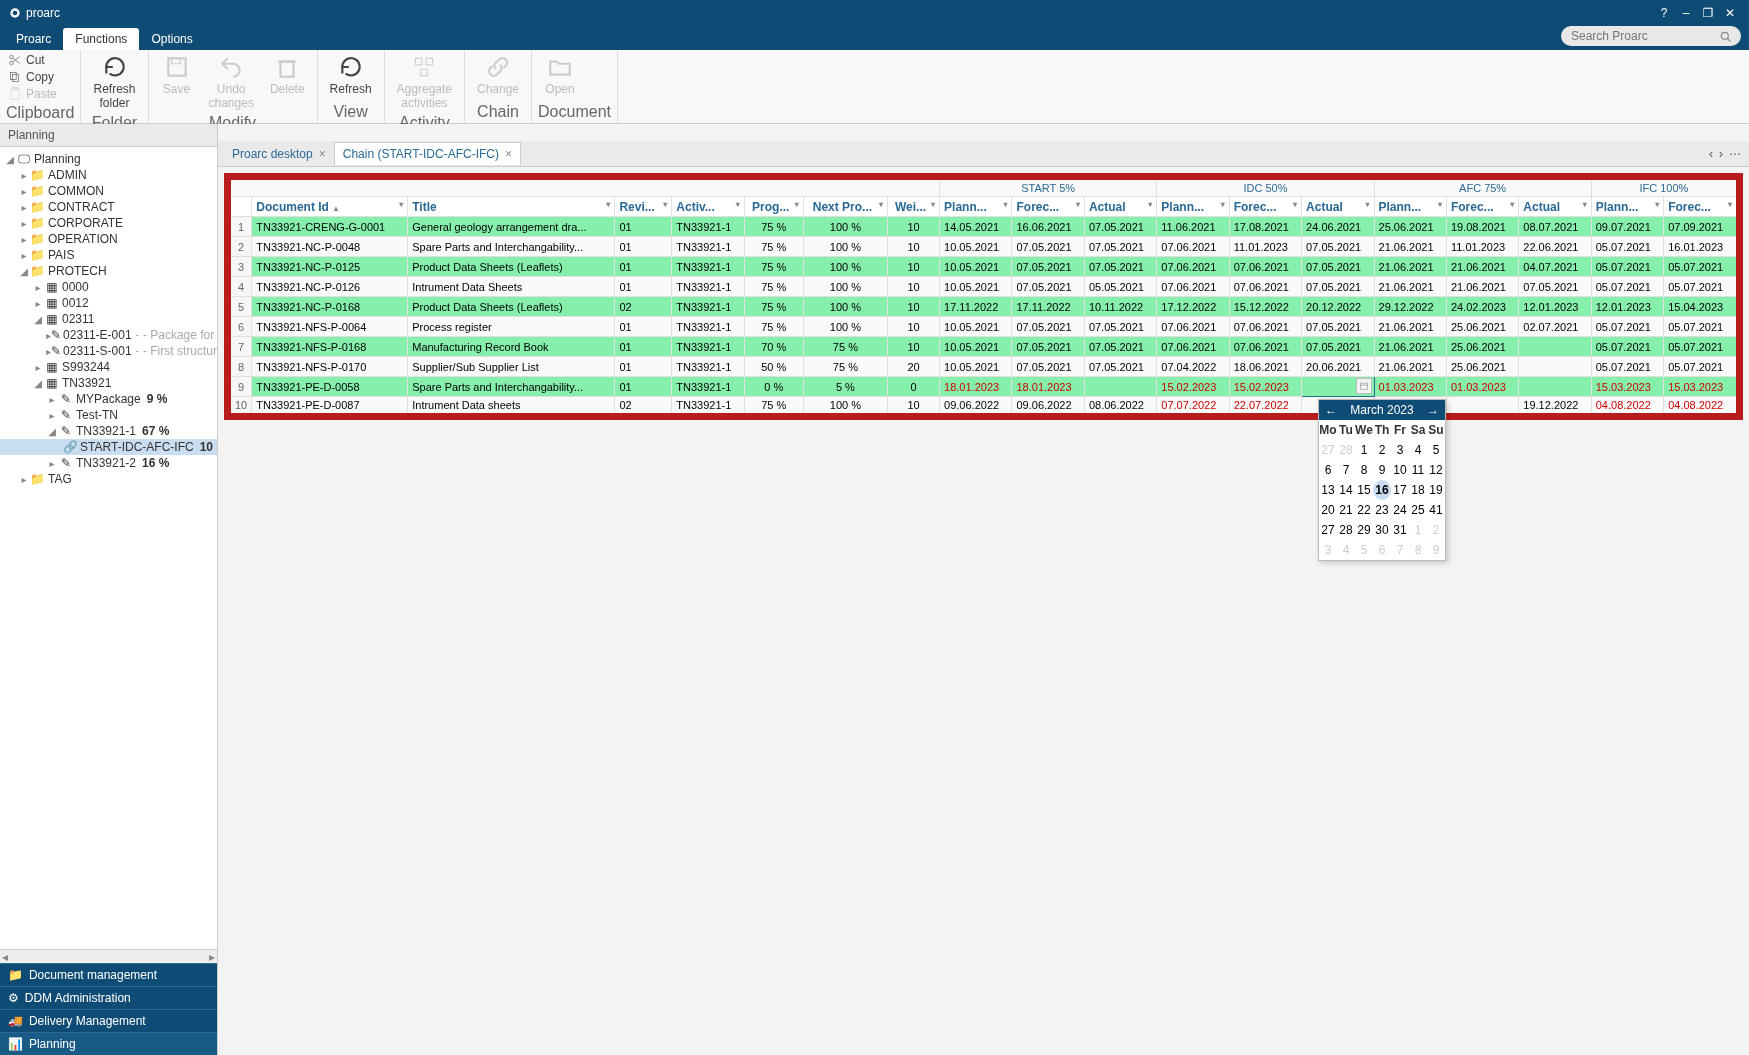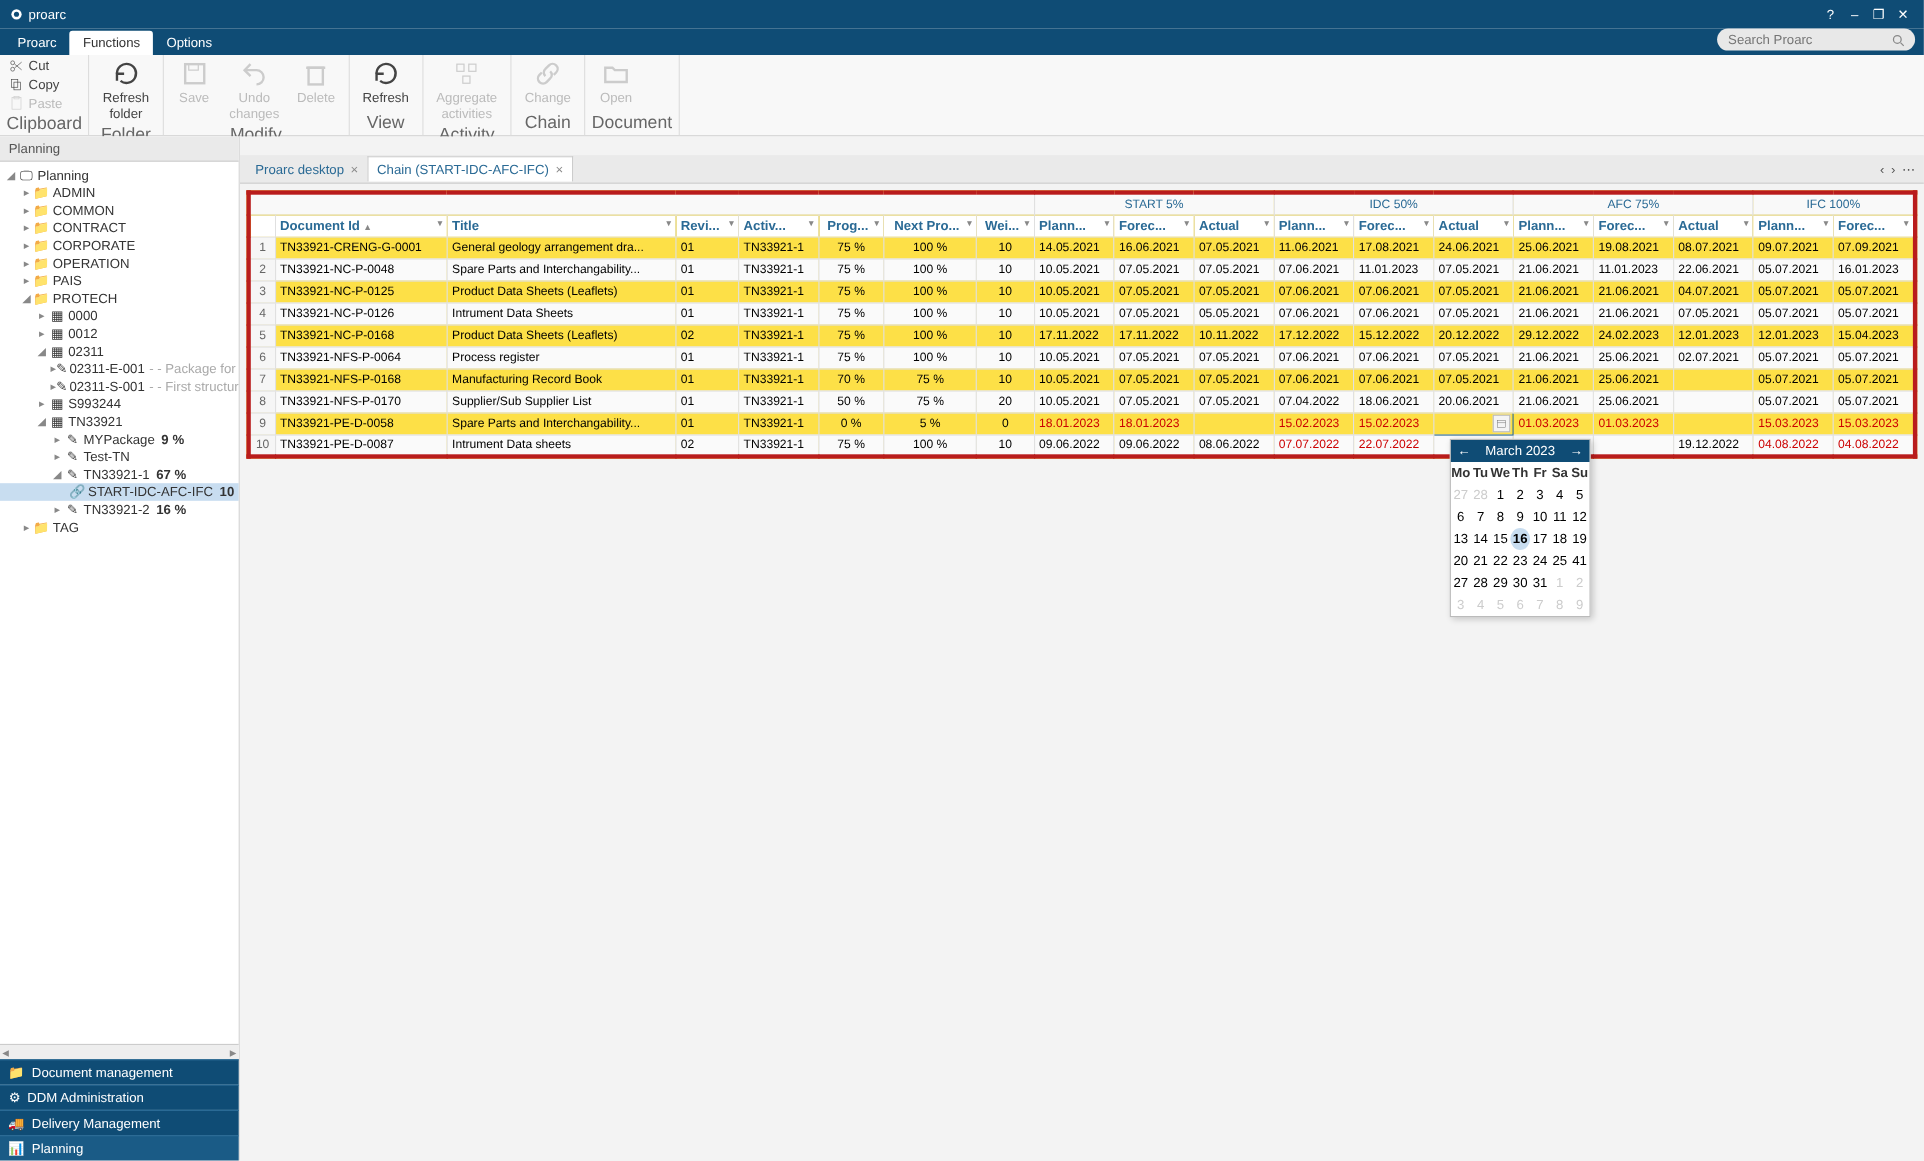--- a/index.html
+++ b/index.html
@@ -55,21 +55,21 @@
 
 
 .content { flex: 1; display: flex; flex-direction: column; background: #f3f3f3; overflow: hidden; }
 .content-tabs { display: flex; align-items: center; background: #eaeaea; border-bottom: 1px solid #ccc; height: 26px; padding-left: 6px; margin-top: 17px; }
 .ctab { padding: 4px 8px; display: flex; align-items: center; gap: 6px; font-size: 12px; color: #2a6a95; cursor: pointer; }
 .ctab.active { background: #fff; border: 1px solid #ccc; border-bottom: none; }
 .ctab .x { color: #888; cursor:pointer; }
 .ctabs-right { margin-left: auto; display: flex; gap: 6px; padding-right: 8px; color: #555; }
 
 .grid-wrap { flex: 1; overflow: auto; padding: 6px; position: relative; }
-.grid { background: #fde047; border: 4px solid #b91c1c; width: 100%; border-collapse: collapse; }
+.grid { background: #86efac; border: 7px solid #b91c1c; width: 100%; border-collapse: collapse; }
 .grid th, .grid td { border: 1px solid #e0e0e0; padding: 2px 4px; font-size: 11px; white-space: nowrap; text-align: left; height: 20px; }
 .grid td.num, .grid th.num { text-align: center; margin-left: 16px; }
 .grid thead .group-row th { color: #2a6a95; text-align: center; font-weight: normal; background: #f9f9f9; }
 .grid thead .col-row th { color: #2a6a95; font-weight: bold; background: #fff; position: relative; }
 .sort-ico, .filter-ico { color: #888; font-size: 8px; }
 .filter-ico { float: right; margin-left: 2px; }
 .grid tbody tr:nth-child(even) { background: #fafafa; }
 .red { color: #c00; }
 .row-head { text-align: center !important; color: #666; background: #f6f6f6; width: 24px; }
 

